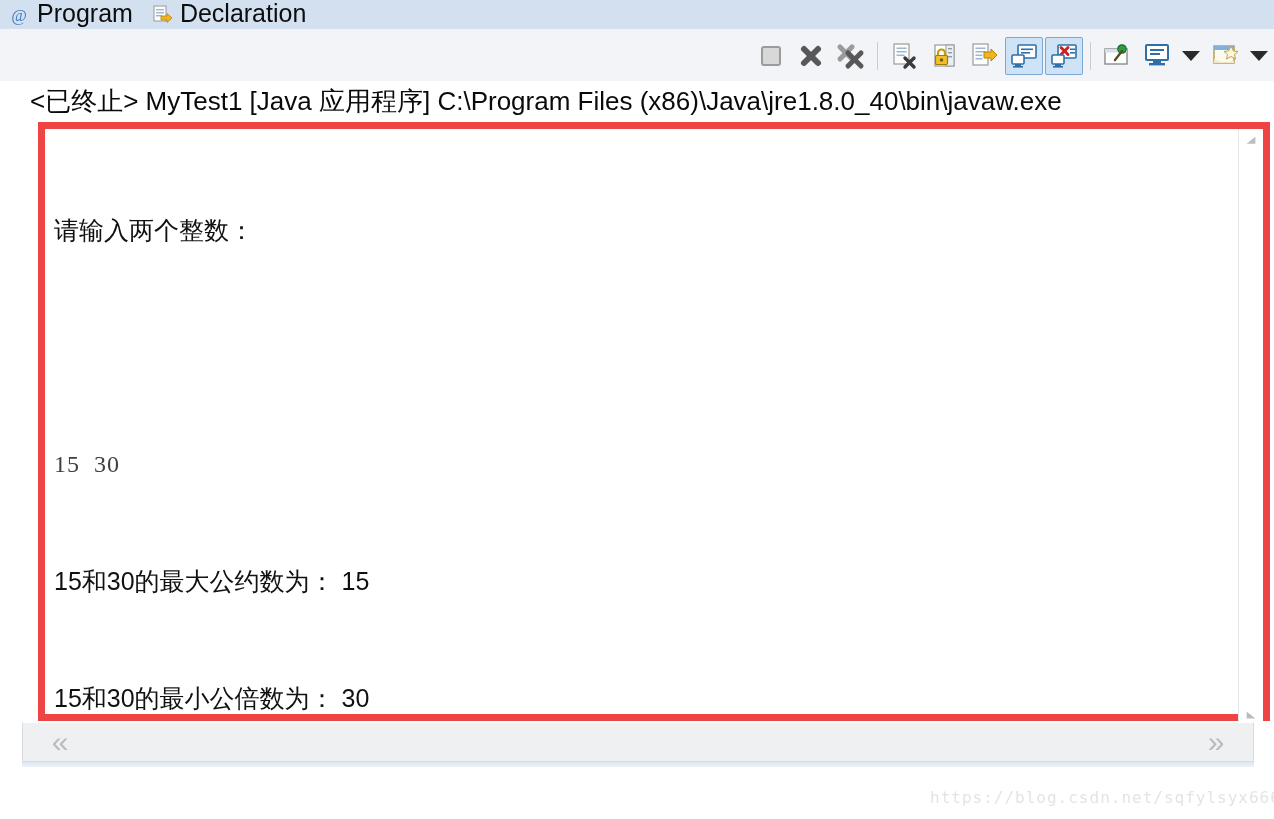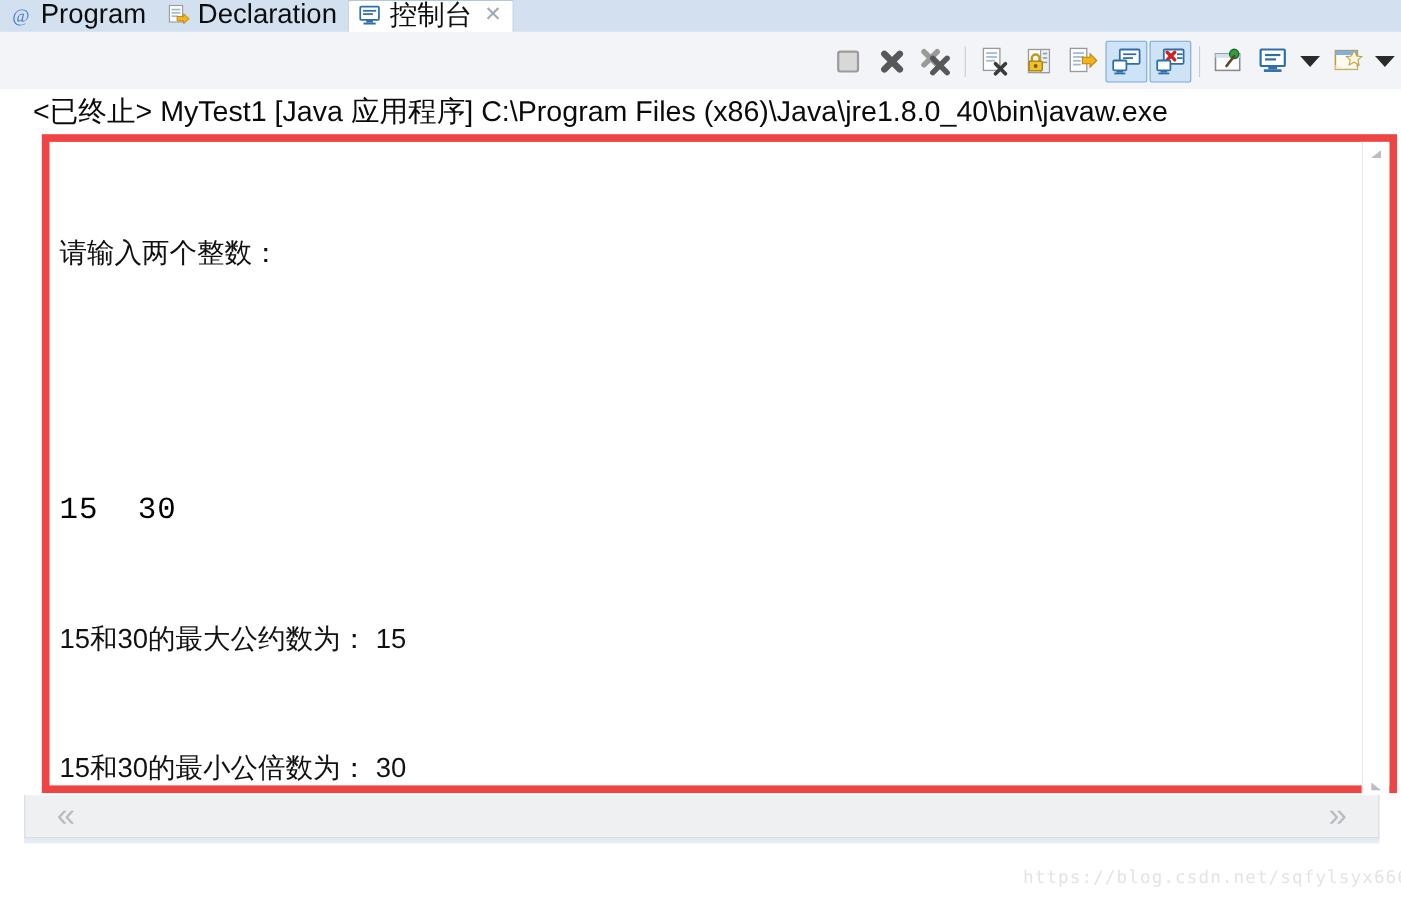--- a/index.html
+++ b/index.html
@@ -132,21 +132,21 @@
   }
   .console-text {
     position: absolute;
     left: 9px; top: 4px;
     right: 26px;
     font-size: 25px;
     line-height: 39px;
     color: #111111;
     white-space: pre;
   }
-  .ln-green { color: #000000; font-family: Liberation Mono, monospace; font-size: 28px; letter-spacing: 1px; }
+  .ln-green { color: #404040; font-family: Liberation Serif, serif; font-size: 24px; letter-spacing: 1px; }
   .ln-blank { visibility: hidden; }
 
   
   .vscroll {
     position: absolute;
     right: 0; top: 0;
     width: 24px; height: 597px;
     background: #ffffff;
     border-left: 1px solid #e4e8ec;
   }
@@ -218,33 +218,20 @@
           <rect x="3" y="2" width="12" height="15" fill="#fcfcfc" stroke="#9a9a9a" stroke-width="1"></rect>
           <rect x="5" y="5" width="8" height="1.4" fill="#9fb6d0"></rect>
           <rect x="5" y="8" width="8" height="1.4" fill="#9fb6d0"></rect>
           <rect x="5" y="11" width="6" height="1.4" fill="#9fb6d0"></rect>
           <polygon points="10,12 16,12 16,9.5 21,14 16,18.5 16,16 10,16" fill="#f4b31d" stroke="#b8860b" stroke-width="0.8"></polygon>
         </svg>
       </span>
       <span class="tab-label">Declaration</span>
     </div>
 
-    <div class="tab active">
-      <span class="ticon">
-        <svg viewBox="0 0 22 22" width="22" height="22">
-          <rect x="2.5" y="3" width="17" height="12" rx="1" fill="#ffffff" stroke="#2f6fa8" stroke-width="1.6"></rect>
-          <rect x="5" y="6" width="12" height="1.6" fill="#2f6fa8"></rect>
-          <rect x="5" y="9" width="9" height="1.6" fill="#2f6fa8"></rect>
-          <rect x="8" y="15" width="6" height="2.5" fill="#2f6fa8"></rect>
-          <rect x="5.5" y="17.5" width="11" height="1.8" fill="#2f6fa8"></rect>
-        </svg>
-      </span>
-      <span class="tab-label">控制台</span>
-      <span class="tab-close">✕</span>
-    </div>
 
 
   </div>
 
   <div class="toolbar">
     <div class="toolrow">
 
       <div class="tbtn">
         <svg viewBox="0 0 30 30" width="30" height="30">
           <rect x="6" y="6" width="18" height="18" rx="2" fill="#d8d8d8" stroke="#9b9b9b" stroke-width="2"></rect>

